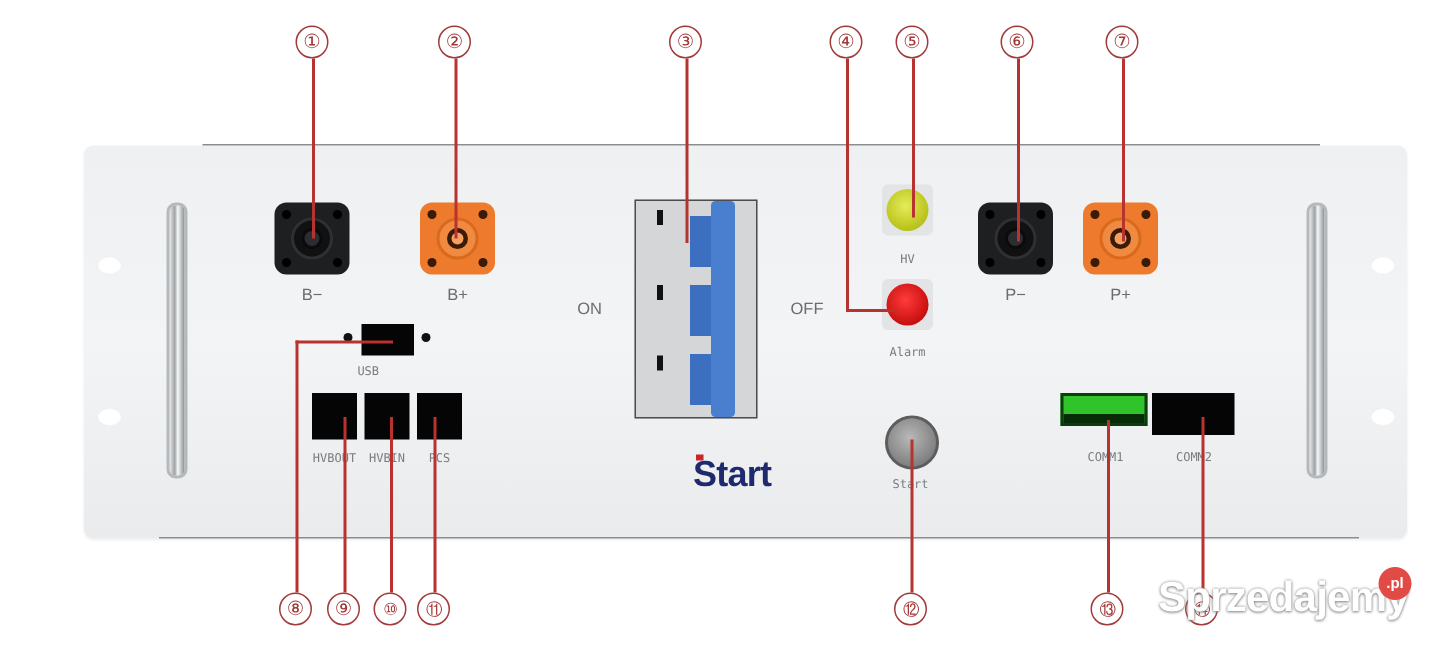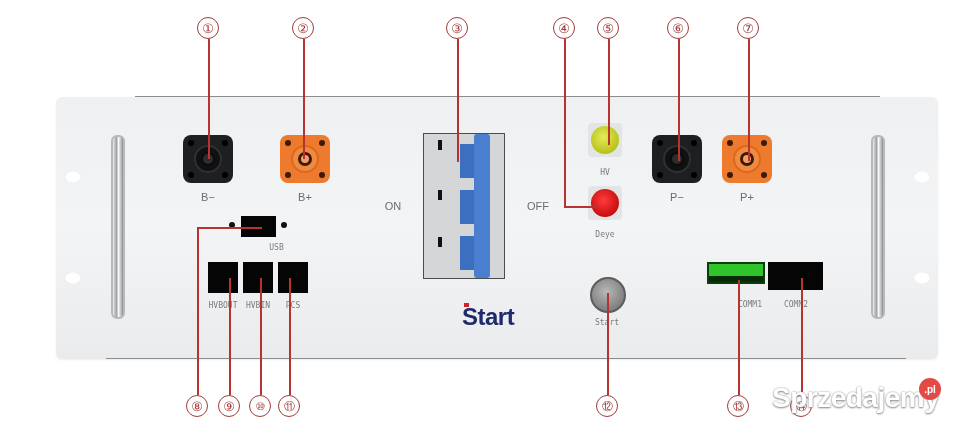--- a/index.html
+++ b/index.html
@@ -147,21 +147,21 @@
 </div>
 
 <div class="abs led-base" style="left:588px;top:123px;">
   <div class="led yellow"></div>
 </div>
 <div class="abs lbl-sm" style="left:588px;top:168px;width:34px;">HV</div>
 
 <div class="abs led-base" style="left:588px;top:186px;">
   <div class="led red"></div>
 </div>
-<div class="abs lbl-sm" style="left:583px;top:230px;width:44px;">Deye</div>
+<div class="abs lbl-sm" style="left:583px;top:230px;width:44px;">Alarm</div>
 
 <div class="abs start-btn" style="left:590px;top:277px;"></div>
 <div class="abs lbl-sm" style="left:583px;top:318px;width:48px;">Start</div>
 
 <div class="abs conn black" style="left:652px;top:135px;">
   <span class="screw" style="left:5px;top:5px;"></span>
     <span class="screw" style="right:5px;top:5px;"></span>
   <span class="screw" style="left:5px;bottom:5px;"></span>
     <span class="screw" style="right:5px;bottom:5px;"></span>
   <div class="ring">
@@ -177,34 +177,34 @@
     <span class="screw" style="right:5px;bottom:5px;"></span>
   <div class="ring">
       <div class="pin"></div>
     </div>
 </div>
 <div class="abs lbl" style="left:722px;top:191px;width:50px;">P+</div>
 
 <div class="abs" style="left:229px;top:222px;width:6px;height:6px;border-radius:50%;background:#111;"></div>
 <div class="abs port" style="left:241px;top:216px;width:35px;height:21px;"></div>
 <div class="abs" style="left:281px;top:222px;width:6px;height:6px;border-radius:50%;background:#111;"></div>
-<div class="abs lbl-sm" style="left:259px;top:243px;width:35px;">USB</div>
+<div class="abs lbl-sm" style="left:228px;top:243px;width:35px;">USB</div>
 
 <div class="abs port" style="left:208px;top:262px;width:30px;height:31px;"></div>
 <div class="abs port" style="left:243px;top:262px;width:30px;height:31px;"></div>
 <div class="abs port" style="left:278px;top:262px;width:30px;height:31px;"></div>
 <div class="abs lbl-sm" style="left:202px;top:301px;width:42px;">HVBOUT</div>
 <div class="abs lbl-sm" style="left:240px;top:301px;width:36px;">HVBIN</div>
 <div class="abs lbl-sm" style="left:278px;top:301px;width:30px;">PCS</div>
 
 <div class="abs comm1" style="left:707px;top:262px;width:58px;height:22px;">
   <div class="dark"></div>
 </div>
 <div class="abs port" style="left:768px;top:262px;width:55px;height:28px;"></div>
-<div class="abs lbl-sm" style="left:712px;top:300px;width:50px;text-align:right;">COMM1</div>
+<div class="abs lbl-sm" style="left:712px;top:300px;width:50px;">COMM1</div>
 <div class="abs lbl-sm" style="left:771px;top:300px;width:50px;">COMM2</div>
 
 <div class="abs logo-i-dot" style="left:464px;top:303px;"></div>
 <div class="abs logo" style="left:462px;top:303px;">Start</div>
 
 <div class="abs vline" style="left:208px;top:39px;height:120px;"></div>
 <div class="abs vline" style="left:303px;top:39px;height:120px;"></div>
 <div class="abs vline" style="left:457px;top:39px;height:123px;"></div>
 <div class="abs vline" style="left:564px;top:39px;height:167px;"></div>
 <div class="abs hline" style="left:564px;top:206px;width:34px;"></div>

